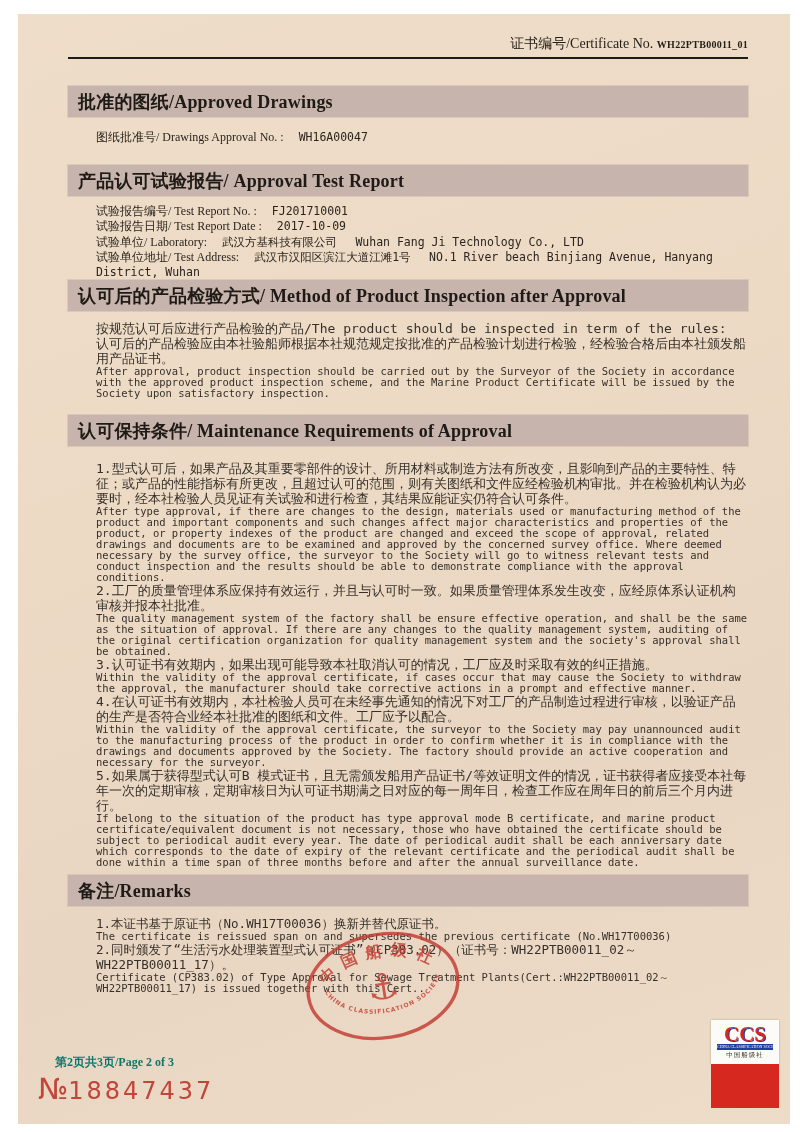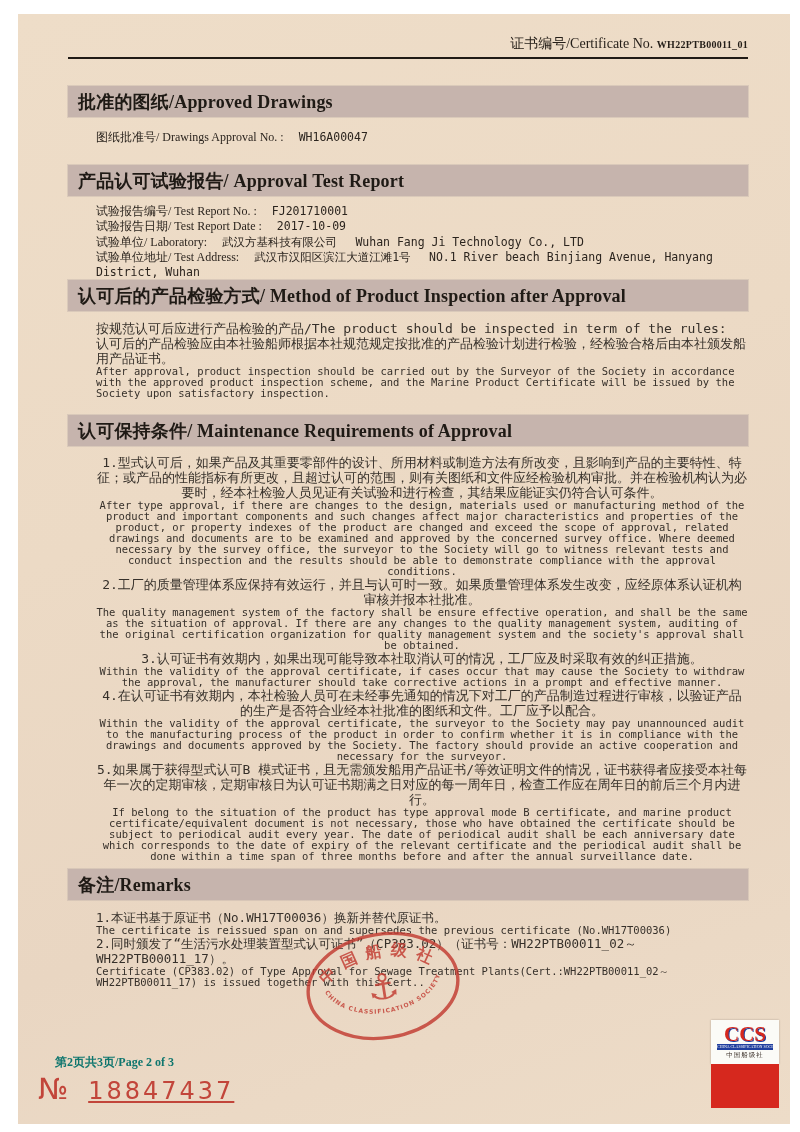--- a/index.html
+++ b/index.html
@@ -18,27 +18,27 @@
   .bar.m-top-3{} .bar.m-top-4{margin-top:16px;} .bar.m-top-5{margin-top:7px;}
   .labelrow{margin:12px 0 0 28px;font-size:12px;}
   .labelrow .lbl{font-weight:400;}
   .labelrow .val{font-family:"DejaVu Sans Mono",monospace;font-size:11.5px;padding-left:12px;}
   .rows{margin:8px 0 0 28px;}
   .rows .labelrow{margin:0 0 1px 0;line-height:14.4px;}
   .body{margin:10px 0 0 28px;color:#36302a;}
   .body p{margin:0;}
   .body .zh{font-size:13px;line-height:15px;font-family:"DejaVu Sans Mono",monospace;}
   .body .en{font-size:10.5px;line-height:11px;font-family:"DejaVu Sans Mono",monospace;}
-  .body.tight{margin-top:9px;text-align:center;}
+  .body.tight{margin-top:15px;}
   .remarks-body .zh{font-size:12.5px;}
   .pageinfo{position:absolute;left:55px;top:1054px;font-size:12px;font-weight:700;color:#0f766e;text-align:center;}
   .serial{position:absolute;left:38px;top:1072px;color:#c2453a;
           font-family:"DejaVu Sans",sans-serif;}
   .serial .no{font-size:29px;font-weight:400;}
-  .serial .num{font-size:24px;letter-spacing:3px;margin-left:20px;text-decoration:underline;}
+  .serial .num{font-size:24px;letter-spacing:3px;margin-left:0;}
   .stamp{position:absolute;left:303px;top:928px;width:160px;height:116px;
          transform:rotate(-9deg);opacity:.82;pointer-events:none;}
   .ccs{position:absolute;left:711px;top:1020px;width:68px;}
   .ccs .card{background:#fbfbf7;width:68px;height:44px;box-shadow:0 0 2px rgba(0,0,0,.25);
              display:flex;flex-direction:column;align-items:center;justify-content:center;}
   .ccs .letters{color:#d6281e;font-weight:700;font-size:21px;line-height:20px;
                 font-family:"Liberation Serif",serif;text-shadow:1px 1px 0 #1f3e9e;}
   .ccs .blue-bar{background:#1f3e9e;color:#fff;font-size:4px;line-height:6px;width:56px;
                  text-align:center;overflow:hidden;white-space:nowrap;}
   .ccs .cn{font-size:6.5px;color:#3a2f28;letter-spacing:1px;margin-top:1px;}

